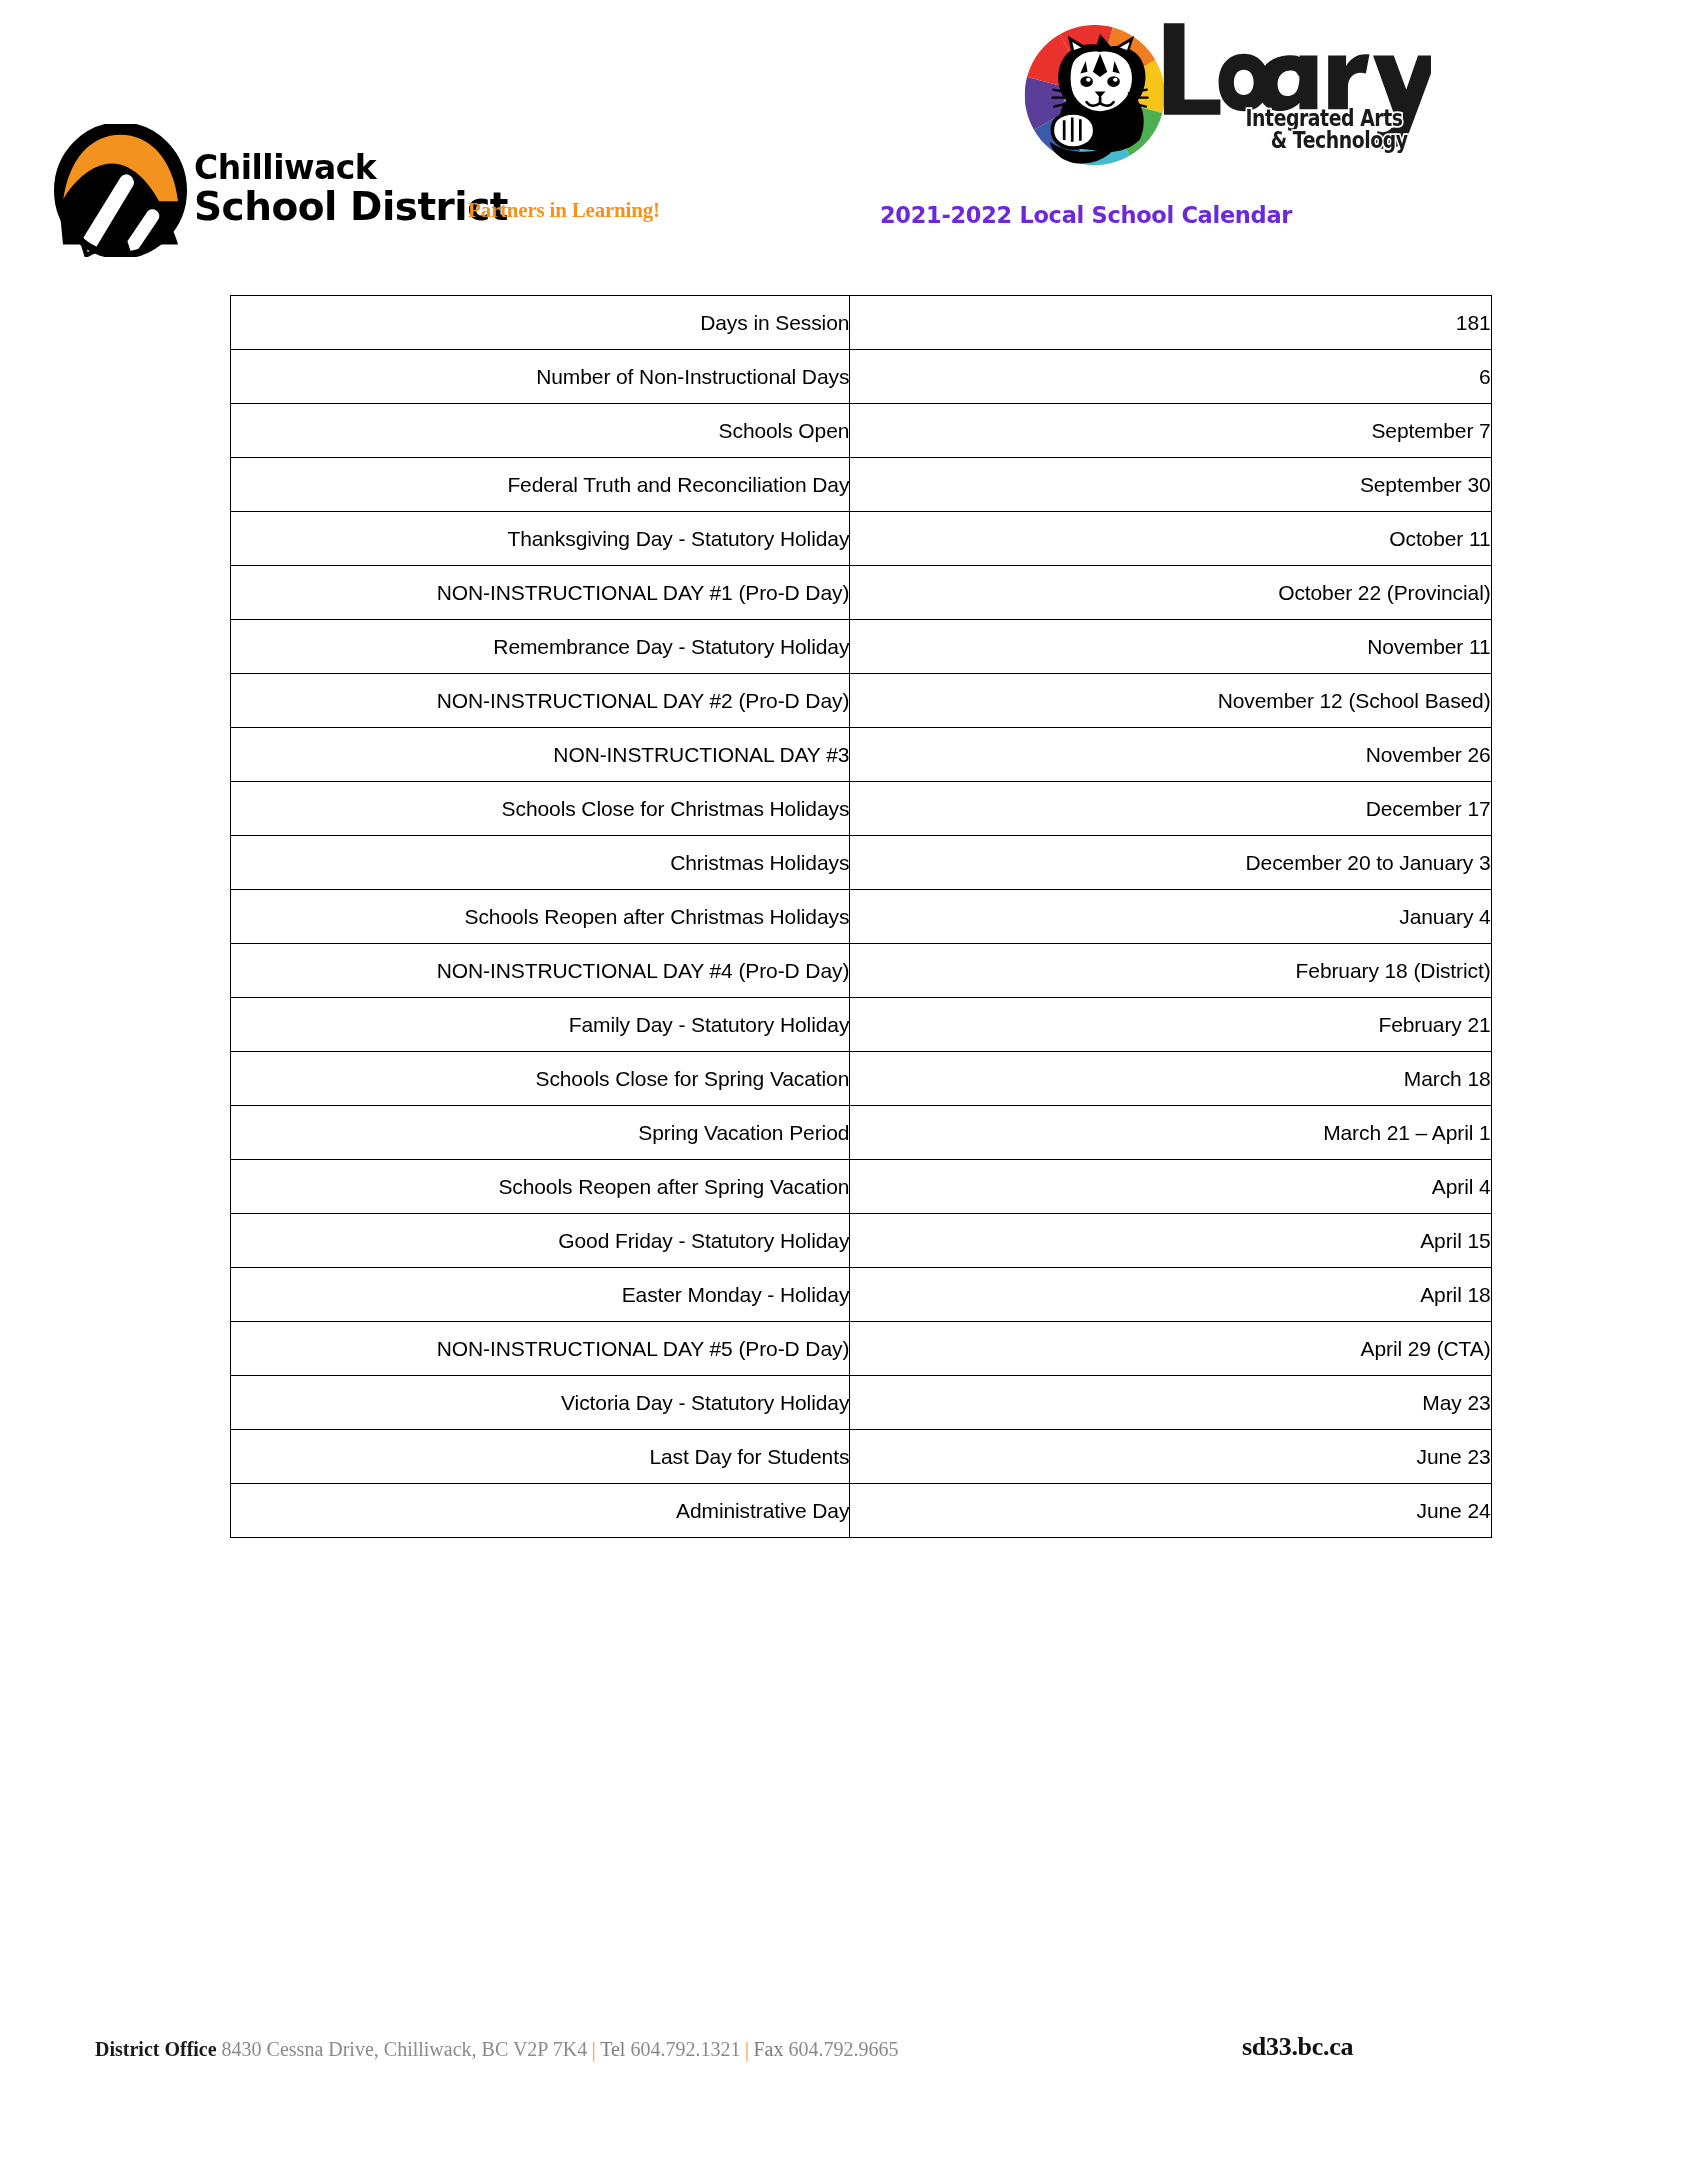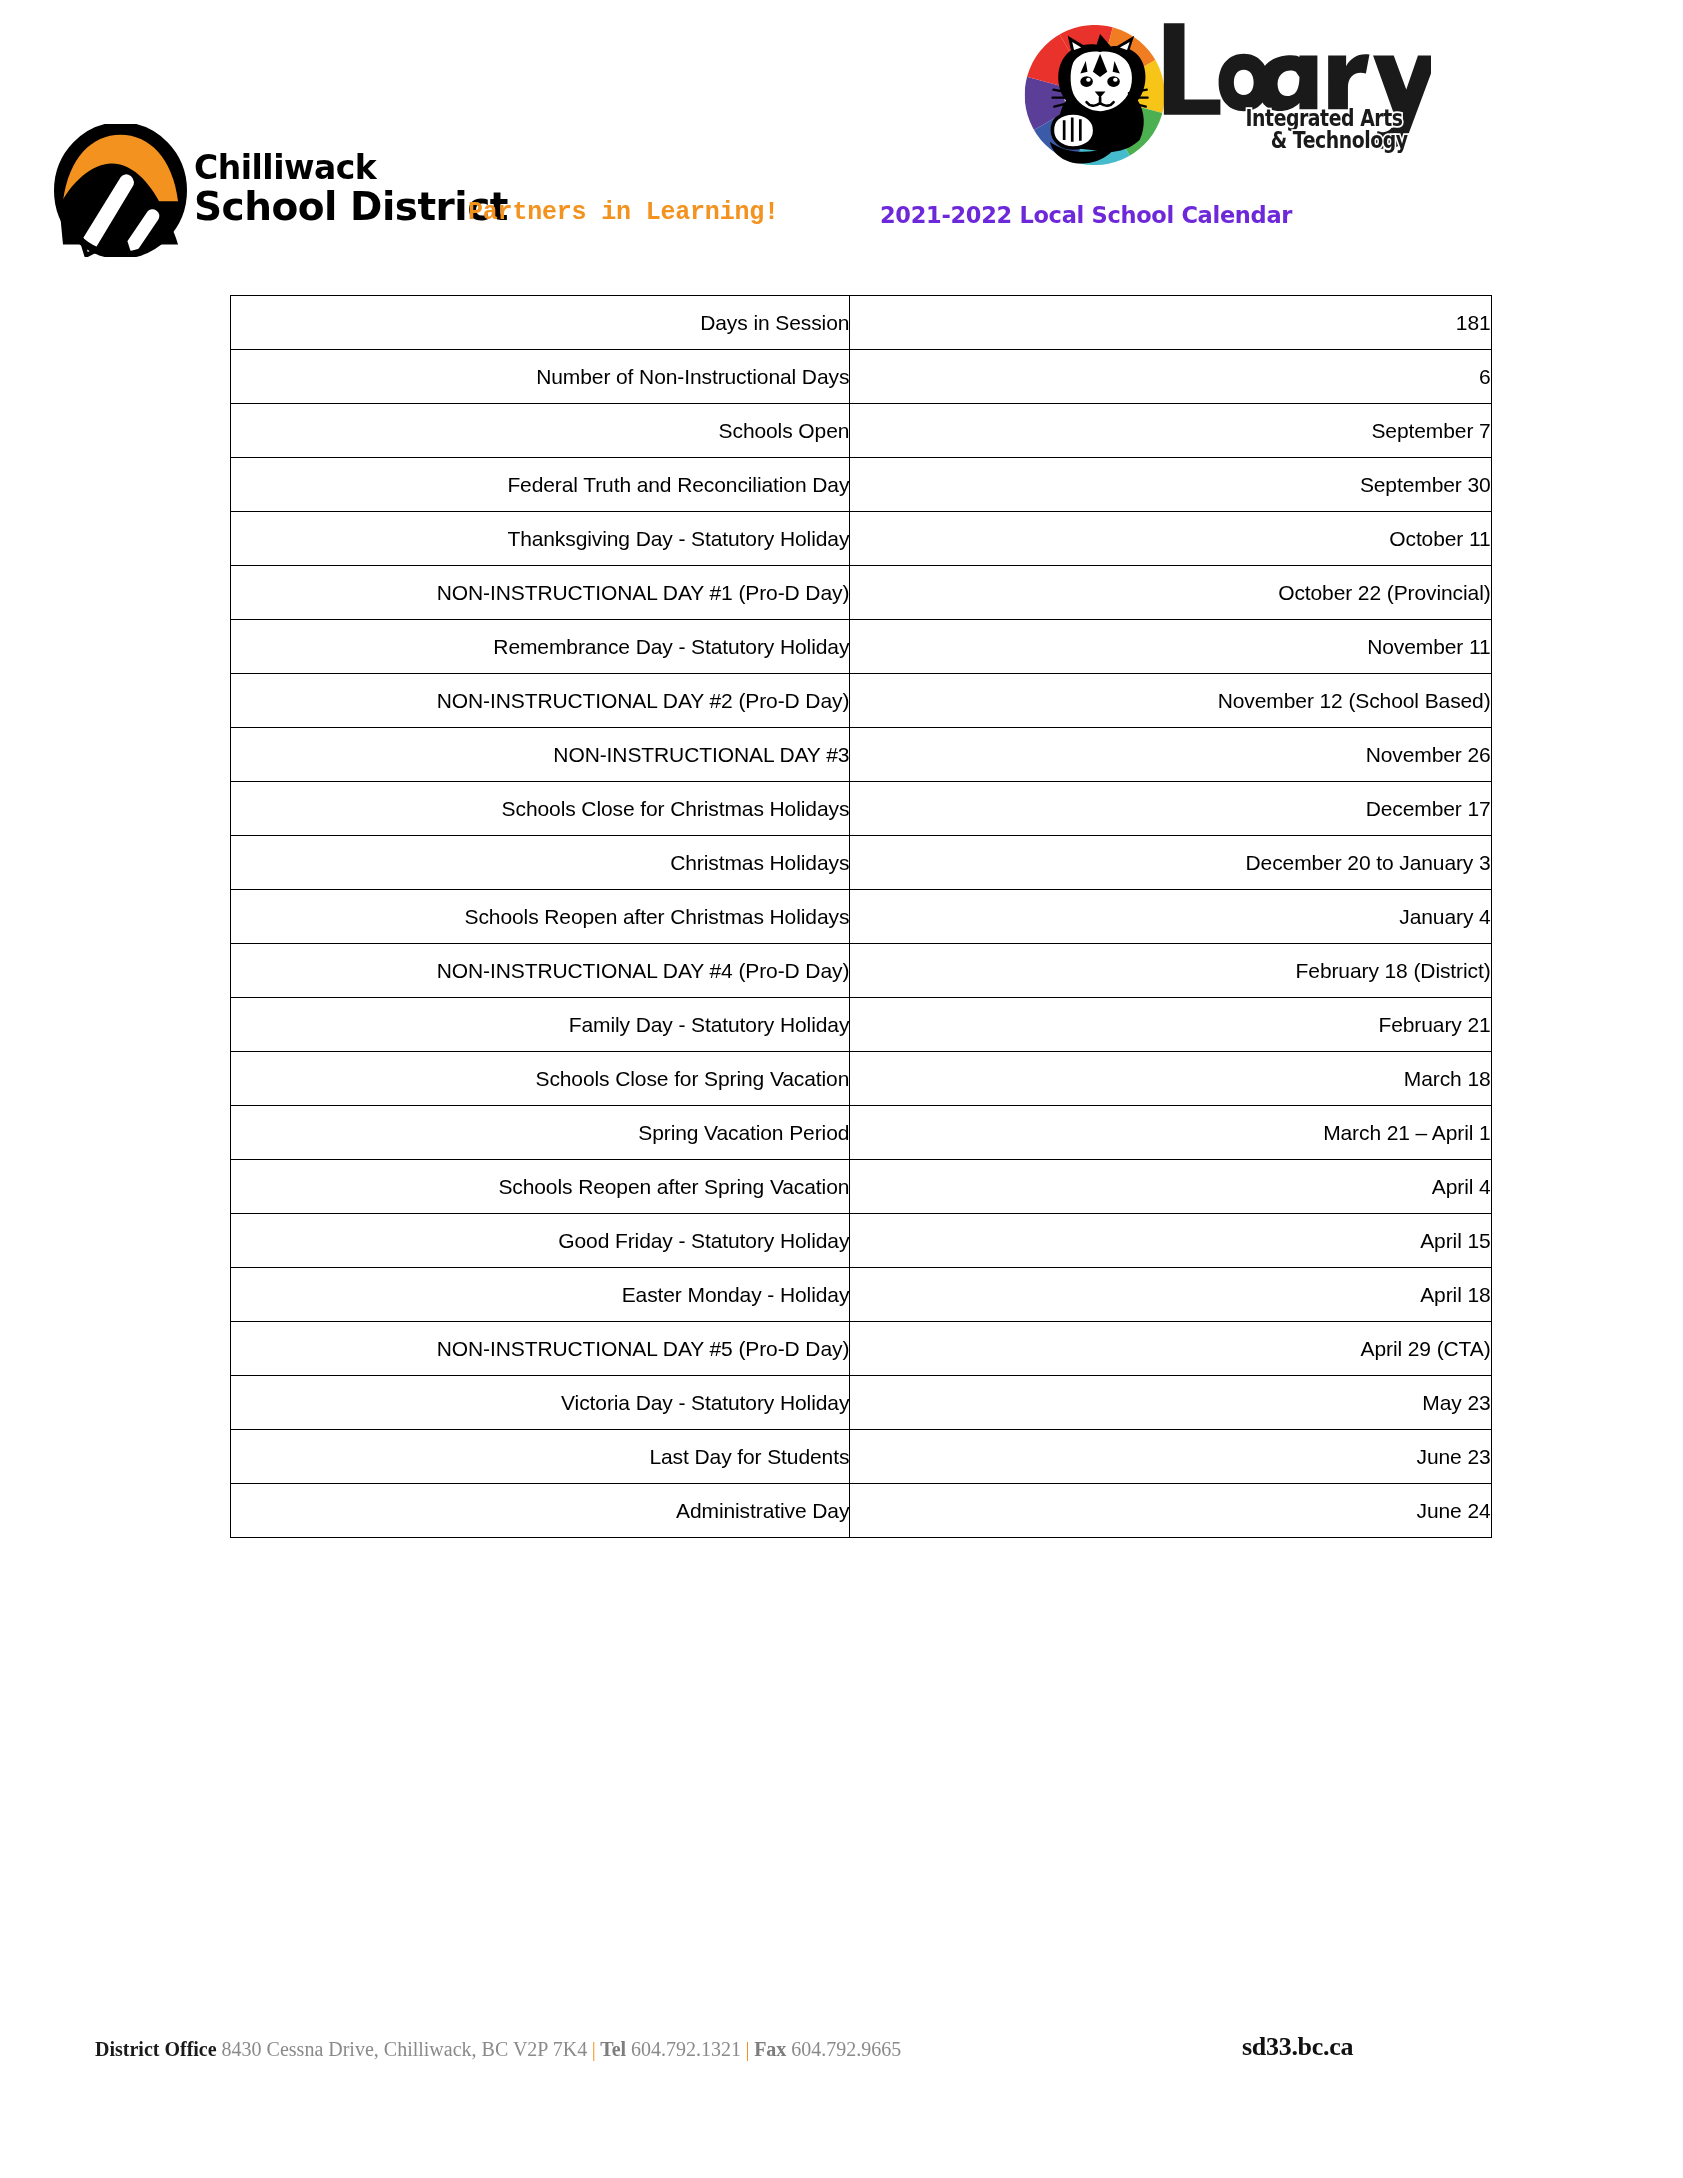--- a/index.html
+++ b/index.html
@@ -50,23 +50,23 @@
     color: #000000;
     white-space: nowrap;
     display: block;
   }
   #csd-wordmark .cw-line.l2 { font-size: 39px; margin-top: 2.7px; }
 
   #partners-tagline {
     position: absolute;
     left: 468px;
     top: 198px;
-    font-family: Liberation Mono, monospace;
-    font-weight: 700;
-    font-size: 25px;
+    font-family: Liberation Serif, serif;
+    font-weight: 700;
+    font-size: 21px;
     color: #F3921E;
     white-space: nowrap;
     letter-spacing: -0.2px;
   }
 
   
   #leary-logo {
     position: absolute;
     left: 1017px;
     top: 7.2px;
@@ -133,21 +133,21 @@
     color: #8a8a8a;
     white-space: nowrap;
     line-height: 27px;
   }
   #footer-left .fb {
     font-weight: 700;
     color: #1a1a1a;
     text-align: right;
   }
   #footer-left .fb-gray {
-    font-weight: 700;
+    font-weight: 400;
     color: #7d7d7d;
   }
   #footer-left .sep {
     color: #F3921E;
     font-weight: 400;
     padding: 0 4.5px;
   }
   #footer-site {
     position: absolute;
     left: 1242px;

